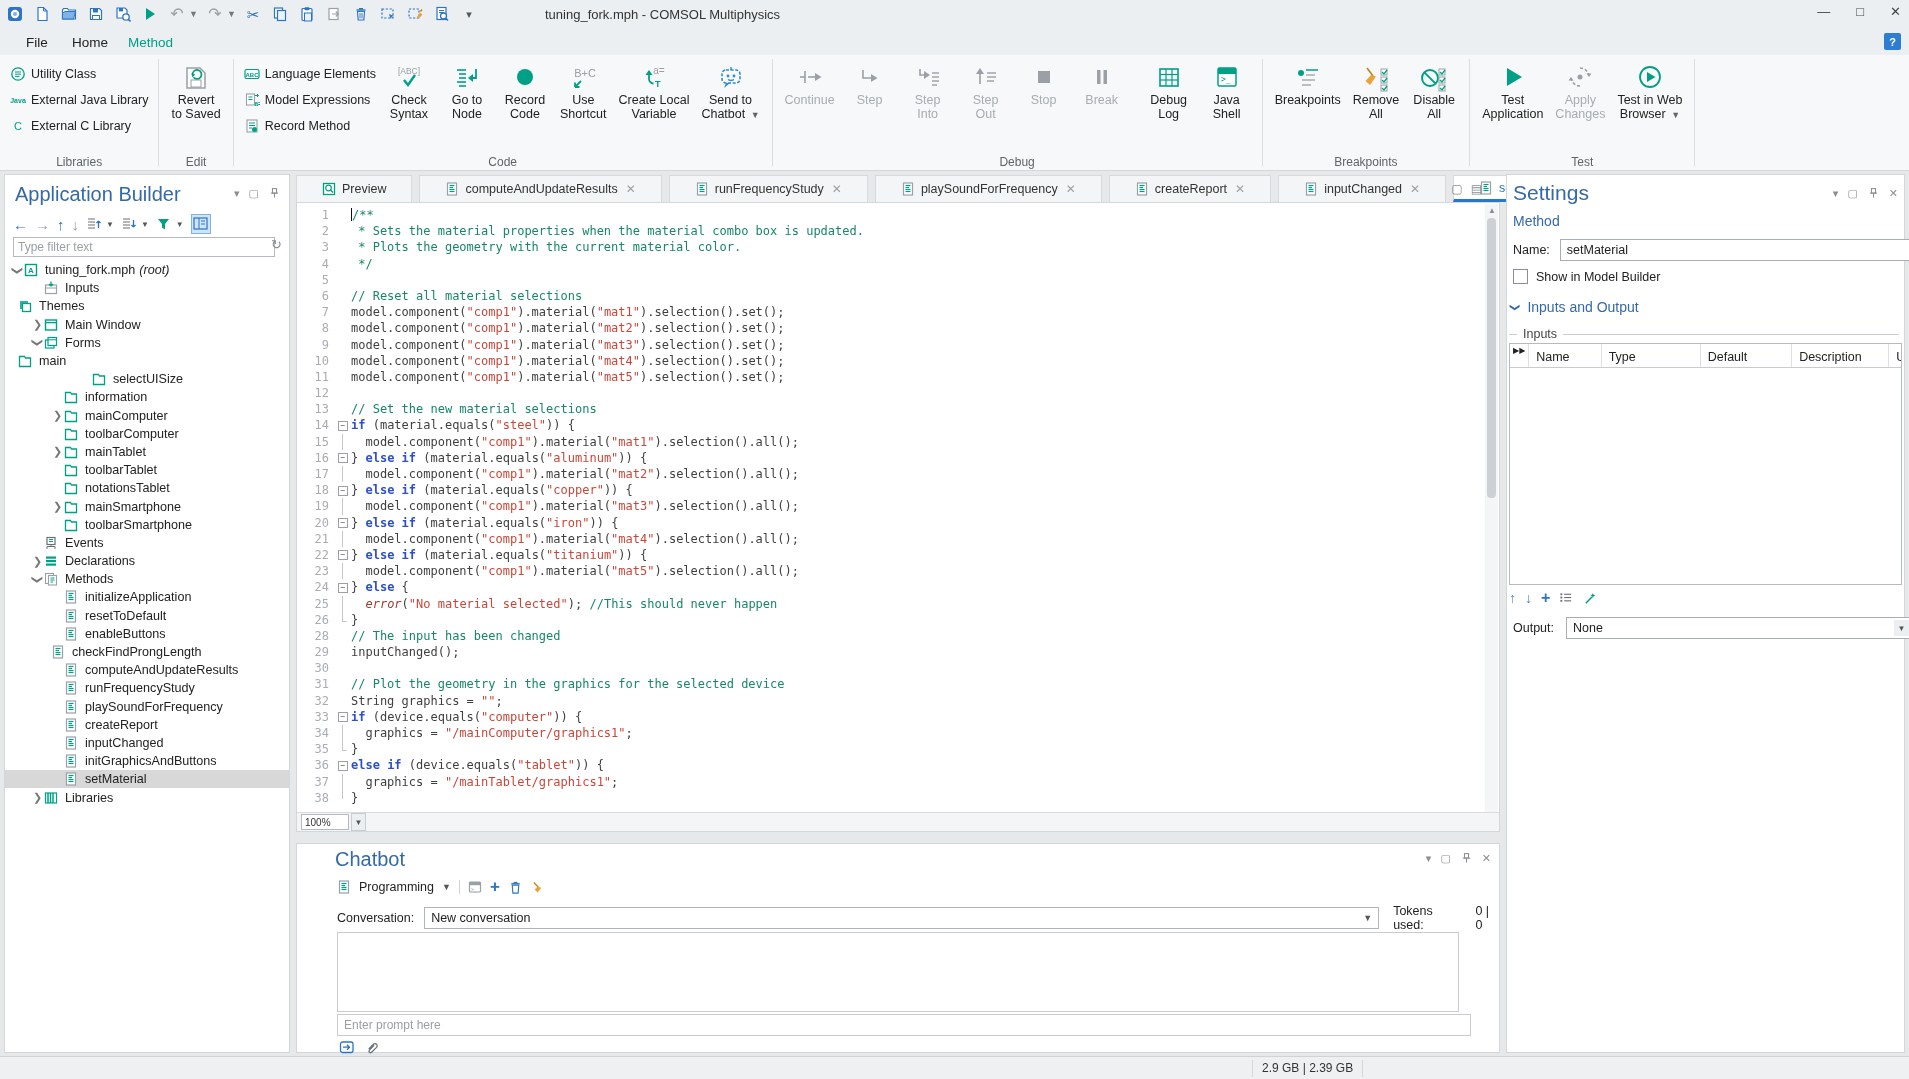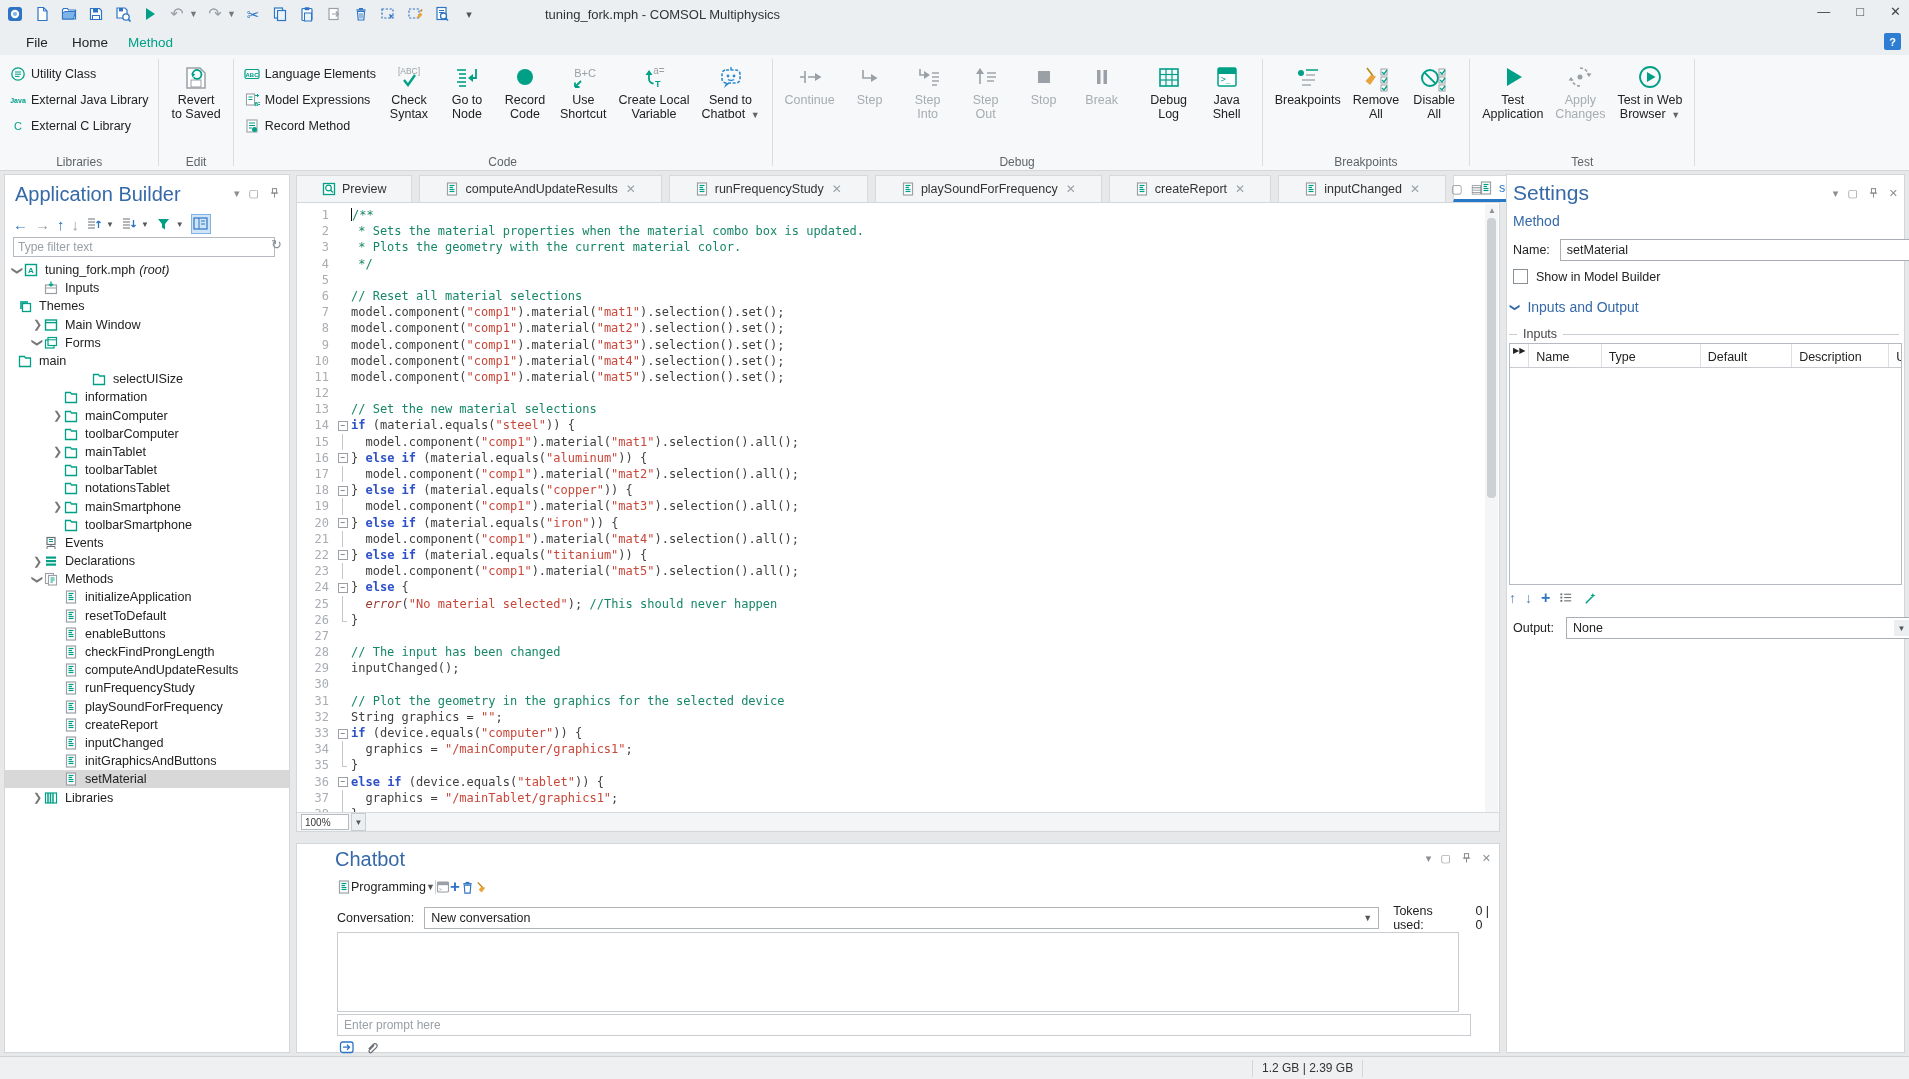--- a/index.html
+++ b/index.html
@@ -86,21 +86,21 @@
   #vscroll .thumb{position:absolute;left:2px;top:14px;width:9px;height:280px;background:#cdd1d5;border-radius:4px;}
   #vscroll .up{position:absolute;top:2px;left:3px;font-size:8px;color:#8a8f94;}
   #zoomrow{position:absolute;left:0;bottom:0;right:0;height:18px;background:#f4f5f6;border-top:1px solid #d8dadc;
     display:flex;align-items:center;padding-left:4px;gap:2px;}
   #zoombox{width:40px;height:14px;border:1px solid #b6bac0;background:#fff;font-size:10px;
     display:flex;align-items:center;padding:0 3px;color:#333;}
   #zoomdd{width:13px;height:16px;display:flex;align-items:center;justify-content:center;font-size:8px;color:#555;border:1px solid #c9cdd1;background:#eceff1;}
   
   #chatbot{left:0;top:669px;width:1204px;height:210px;background:#fff;border:1px solid #d4d7da;box-sizing:border-box;}
   #cb-title{left:38px;top:4px;font-size:20px;}
-  #cb-toolbar{left:40px;top:34px;display:flex;align-items:center;height:18px;}
+  #cb-toolbar{left:40px;top:34px;display:flex;align-items:center;gap:8px;height:18px;}
   #cb-toolbar .vsep{width:1px;height:14px;background:#d0d3d6;}
   #cb-conv{left:40px;top:60px;display:flex;align-items:center;gap:10px;font-size:12.5px;}
   #cb-combo{width:960px;height:20px;border:1px solid #b0b5ba;background:#fff;display:flex;align-items:center;
     justify-content:space-between;padding:0 6px;font-size:12.5px;color:#222;}
   #cb-combo .arr{font-size:9px;color:#555;}
   #cb-msg{left:40px;top:88px;width:1120px;height:78px;border:1px solid #c8ccd0;background:#fff;}
   #cb-prompt{left:40px;top:170px;width:1120px;height:20px;border:1px solid #c8ccd0;display:flex;align-items:center;
     padding:0 6px;font-size:12px;color:#9aa0a6;background:#fff;}
   #cb-send{left:42px;top:196px;display:flex;gap:10px;align-items:center;}
   
@@ -851,21 +851,21 @@
           <svg width="14" height="14" viewBox="0 0 14 14">
             <rect x="2.5" y="1" width="9" height="12" fill="#fff" stroke="#9aa0a6" stroke-width="1.2"></rect>
             <line x1="4.5" y1="3.5" x2="9.5" y2="3.5" stroke="#00a087" stroke-width="1.2"></line>
             <line x1="4.5" y1="5.5" x2="8" y2="5.5" stroke="#00a087" stroke-width="1.2"></line>
             <line x1="4.5" y1="7.5" x2="9.5" y2="7.5" stroke="#00a087" stroke-width="1.2"></line>
             <line x1="4.5" y1="9.5" x2="9.5" y2="9.5" stroke="#00a087" stroke-width="1.2"></line>
           </svg>
         </span>
         <span>enableButtons</span>
       </div>
-      <div class="trow" style="padding-left: 46px;">
+      <div class="trow" style="padding-left: 33px;">
         <span class="tchev"></span>
         <span class="ticon">
           <svg width="14" height="14" viewBox="0 0 14 14">
             <rect x="2.5" y="1" width="9" height="12" fill="#fff" stroke="#9aa0a6" stroke-width="1.2"></rect>
             <line x1="4.5" y1="3.5" x2="9.5" y2="3.5" stroke="#00a087" stroke-width="1.2"></line>
             <line x1="4.5" y1="5.5" x2="8" y2="5.5" stroke="#00a087" stroke-width="1.2"></line>
             <line x1="4.5" y1="7.5" x2="9.5" y2="7.5" stroke="#00a087" stroke-width="1.2"></line>
             <line x1="4.5" y1="9.5" x2="9.5" y2="9.5" stroke="#00a087" stroke-width="1.2"></line>
           </svg>
         </span>
@@ -1224,25 +1224,20 @@
           </span>
           <span class="ctext"><span class="p">  </span><span class="e">error</span><span class="p">(</span><span class="s">"No material selected"</span><span class="p">); </span><span class="c">//This should never happen</span></span>
         </div>
         <div class="cline">
           <span class="lnum">26</span>
           <span class="fold">
             <span class="fe"></span>
             <span class="fe2"></span>
           </span>
           <span class="ctext"><span class="p">}</span></span>
-        </div>
-        <div class="cline">
-          <span class="lnum">27</span>
-          <span class="fold"></span>
-          <span class="ctext"></span>
         </div>
         <div class="cline">
           <span class="lnum">28</span>
           <span class="fold"></span>
           <span class="ctext"><span class="c">// The input has been changed</span></span>
         </div>
         <div class="cline">
           <span class="lnum">29</span>
           <span class="fold"></span>
           <span class="ctext"><span class="p">inputChanged();</span></span>
@@ -1459,15 +1454,15 @@
     <span>Output:</span>
     <div id="st-out-combo">
       <span>None</span>
       <span class="arrbox">▼</span>
     </div>
   </div>
 </div>
 
 <div id="statusbar" class="abs">
   <span class="ssep" style="left:1252px"></span>
-  <span id="mem">1.2 GB | 2.39 GB</span>
+  <span id="mem">2.9 GB | 2.39 GB</span>
   <span class="ssep" style="left:1362px"></span>
 </div>
 
 </body></html>

